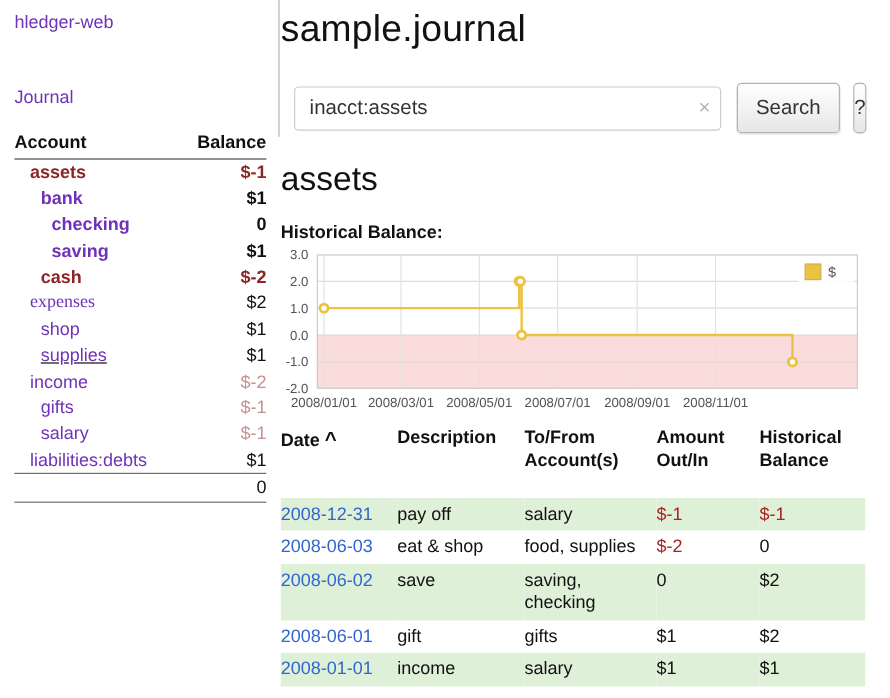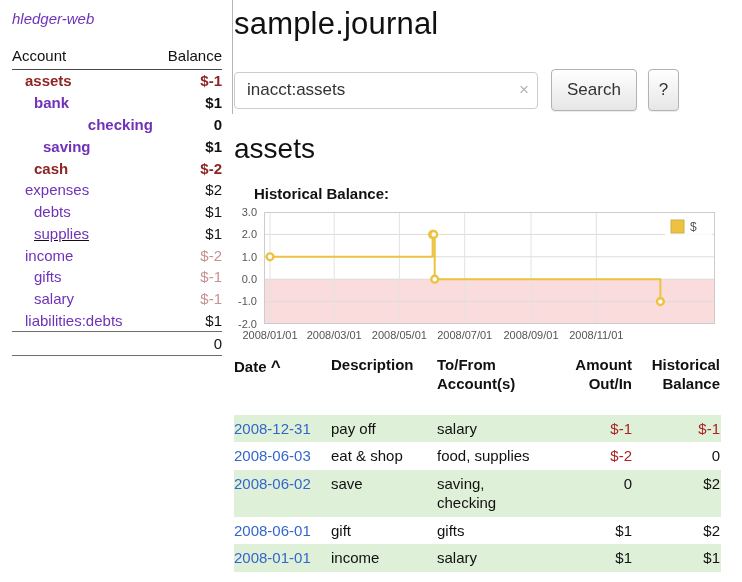--- a/index.html
+++ b/index.html
@@ -3,97 +3,98 @@
 <meta charset="utf-8">
 <style>
   *{margin:0;padding:0;box-sizing:border-box;}
   html,body{width:742px;height:582px;background:#fff;font-family:"Liberation Sans",sans-serif;color:#111;}
   body{position:relative;overflow:hidden;}
   a{text-decoration:none;cursor:pointer;}
 
   
   .sidebar{position:absolute;left:0;top:0;width:233px;height:582px;padding:10px 11px 0 12px;}
   .vdivider{position:absolute;right:0;top:0;width:1px;height:114px;background:#b5b5b5;}
-  .brand{display:block;color:var(--accent,#6f32b8);font-size:15px;font-style:italic;}
+  .brand{display:block;color:var(--accent,#6f32b8);font-size:15px;}
   .nav-journal{display:block;margin-top:46px;color:var(--accent,#6f32b8);font-size:15px;}
   table.accounts{width:100%;border-collapse:collapse;margin-top:20px;font-size:15px;}
-  table.accounts th{font-weight:400;text-align:left;padding:0 0 5px;border-bottom:1px solid #4a4a4a;margin-top:28px;}
+  table.accounts th{font-weight:700;text-align:left;padding:0 0 5px;border-bottom:1px solid #4a4a4a;margin-top:28px;}
   table.accounts th.r{text-align:right;}
   table.accounts td{padding:2.4px 0;}
   table.accounts td.bal{text-align:right;color:#111;}
   .acct{color:var(--accent,#6f32b8);}
   .b{font-weight:700;}
   .negstrong{color:var(--negstrong,#8f2424) !important;}
   .negdim{color:var(--negdim,#c79191) !important;}
   table.accounts tfoot td{border-top:1px solid #6e6e6e;border-bottom:1px solid #6e6e6e;text-align:right;padding:3px 0;}
 
   
   .main{position:absolute;left:219px;top:0;width:509px;height:582px;padding:6px 7px 0 15px;}
   h1.title{font-size:31px;font-weight:500;letter-spacing:.2px;}
   .searchrow{display:flex;align-items:center;margin-top:27px;}
-  .searchbox{position:relative;width:304px;flex:0 0 auto;}
+  .searchbox{position:relative;width:356px;flex:0 0 auto;margin-left:11px;}
   .searchbox input{width:100%;height:37px;border:1px solid #ccc;border-radius:4px;font-size:17px;padding:6px 28px 6px 12px;color:#333;outline:none;font-family:inherit;background:#fff;}
   .clear-x{position:absolute;right:9px;top:9px;color:#b3b3b3;font-size:17px;line-height:1;cursor:pointer;}
   .btn{margin-left:13px;height:42px;padding:0 15px;font-size:17px;color:#333;background:linear-gradient(#ffffff,#e6e6e6);border:1px solid #b3b3b3;border-radius:4px;cursor:pointer;font-family:inherit;box-shadow:0 1px 1px rgba(0,0,0,.08);}
   .btn.help{margin-left:11px;width:31px;padding:0;}
   h2.acct-head{font-size:28px;font-weight:500;margin-top:22px;}
-  .chart-label{margin-top:20px;font-size:15px;font-weight:700;margin-left:20px;}
+  .chart-label{margin-top:20px;font-size:15px;font-weight:700;}
   #chart{margin-top:6px;line-height:0;}
   #chart text{font-family:"Liberation Sans",sans-serif;fill:#545454;}
 
   
   table.register{border-collapse:collapse;margin-top:12px;font-size:15px;table-layout:fixed;width:487px;}
   table.register th{text-align:left;vertical-align:top;padding:2px 2px 21px 0;font-weight:700;line-height:1.25;color:#111;}
-  table.register th.r,table.register td.r{text-align:right;padding-right:1px;}
+  table.register th.r,table.register td.r{padding-right:1px;}
   table.register td{padding:4px 2px 4px 0;vertical-align:top;line-height:1.3;}
   tr.striped{background:var(--green,#dff0d8);}
   a.datelink{color:var(--blue,#3366cc);}
   .neg{color:var(--neg,#aa2222);}
   .sort{font-weight:700;font-size:17px;}
 </style>
 </head>
 <body>
 
 <aside class="sidebar">
   <div class="vdivider"></div>
   <a class="brand" href="#">hledger-web</a>
+  <a class="nav-journal" href="#">Journal</a>
   <table class="accounts">
     <thead>
       <tr>
         <th>Account</th>
         <th class="r">Balance</th>
       </tr>
     </thead>
     <tbody id="accounts-body">
         <tr>
           <td style="padding-left: 13px;"><a class="acct negstrong b" href="#">assets</a></td>
           <td class="bal b negstrong">$-1</td>
         </tr>
         <tr>
           <td style="padding-left: 22px;"><a class="acct b" href="#">bank</a></td>
           <td class="bal b">$1</td>
         </tr>
         <tr>
-          <td style="padding-left: 31px; text-align: right;"><a class="acct b" href="#">checking</a></td>
+          <td style="padding-left: 31px;"><a class="acct b" href="#">checking</a></td>
           <td class="bal b">0</td>
         </tr>
         <tr>
           <td style="padding-left: 31px;"><a class="acct b" href="#">saving</a></td>
           <td class="bal b">$1</td>
         </tr>
         <tr>
           <td style="padding-left: 22px;"><a class="acct negstrong b" href="#">cash</a></td>
           <td class="bal b negstrong">$-2</td>
         </tr>
         <tr>
-          <td style="padding-left: 13px;"><a class="acct" href="#">expenses</a></td>
+          <td style="padding-left: 13px; font-family: Liberation Serif, serif;"><a class="acct" href="#">expenses</a></td>
           <td class="bal">$2</td>
         </tr>
         <tr>
-          <td style="padding-left: 22px;"><a class="acct" href="#">debts</a></td>
+          <td style="padding-left: 22px;"><a class="acct" href="#">shop</a></td>
           <td class="bal">$1</td>
         </tr>
         <tr>
           <td style="padding-left: 22px; text-decoration: underline;"><a class="acct" href="#">supplies</a></td>
           <td class="bal">$1</td>
         </tr>
         <tr>
           <td style="padding-left: 13px;"><a class="acct" href="#">income</a></td>
           <td class="bal negdim">$-2</td>
         </tr>

